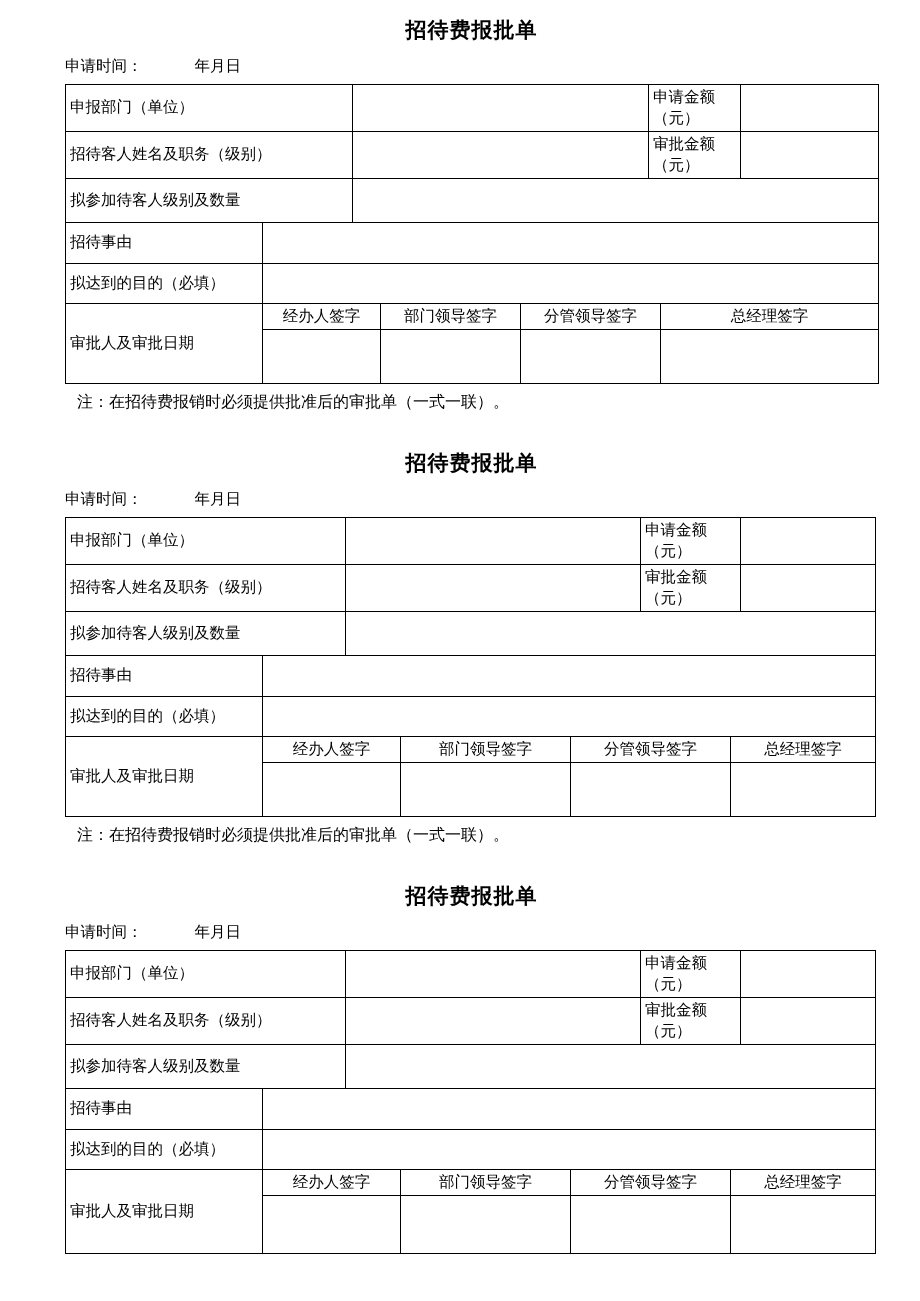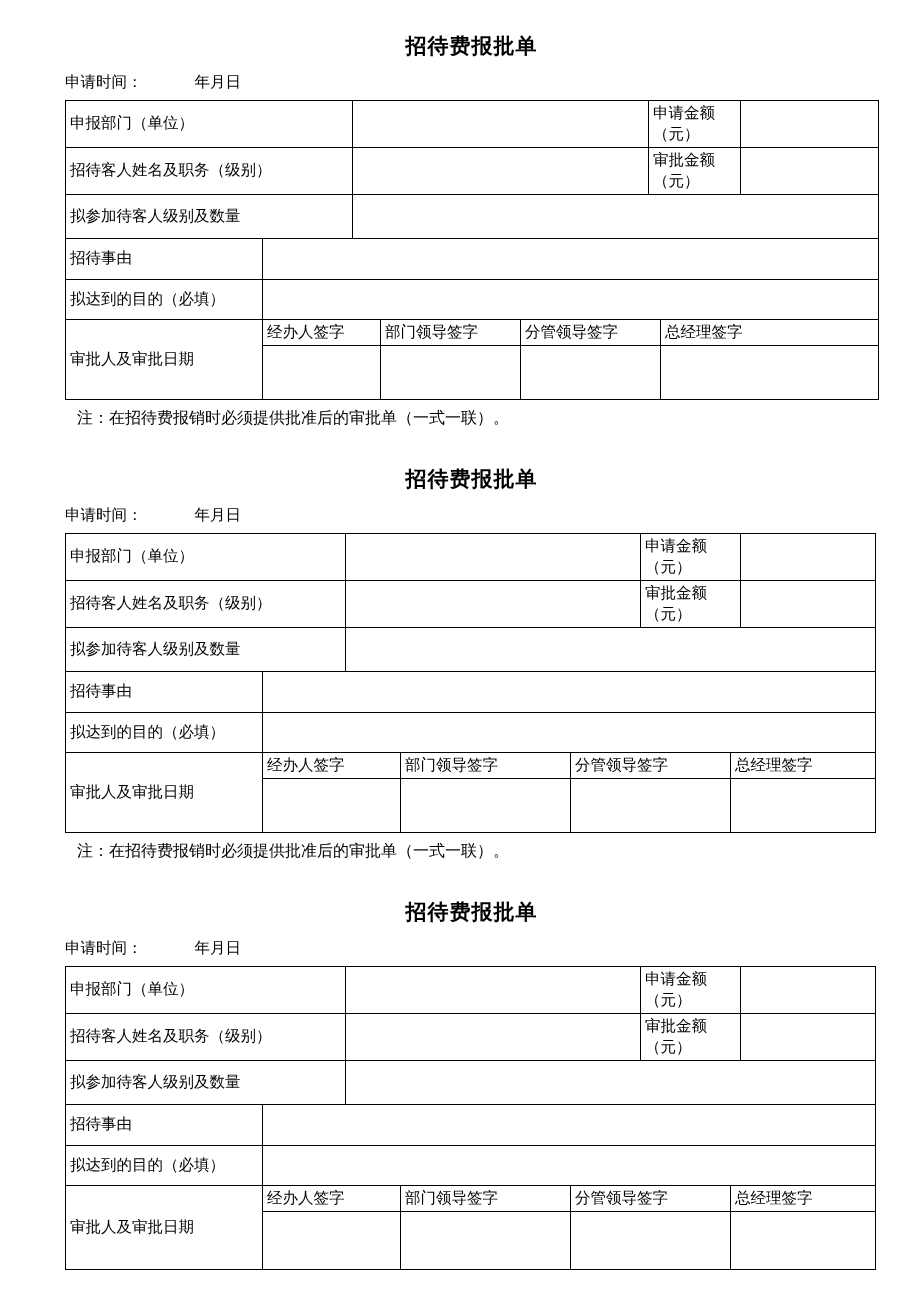--- a/index.html
+++ b/index.html
@@ -1,29 +1,29 @@
 <!DOCTYPE html>
 <html><head>
 <meta charset="utf-8">
 <style>
   html,body{margin:0;padding:0;background:#ffffff;}
   body{width:920px;font-family:"Liberation Serif","DejaVu Serif",serif;color:#000;}
-  .page{width:812px;min-height:1301px;box-sizing:border-box;padding:32px 0 18px 0;background:#fff;}
+  .page{width:812px;min-height:1301px;box-sizing:border-box;padding:16px 0 18px 0;background:#fff;}
   .form{width:813px;margin:0 0 0 65px;}
   .form + .form{margin-top:36px;}
   .title{margin:0 0 12px 0;font-size:21px;font-weight:bold;text-align:center;letter-spacing:1px;}
   .apply-time{text-align:left;padding-right:128px;font-size:15.5px;margin-bottom:7px;}
   .at-label{margin-right:52px;}
   table.t{border-collapse:collapse;table-layout:fixed;}
   .v1{width:813px;}
   .v2{width:810px;}
   .t td{border:1px solid #000;box-sizing:border-box;padding:2px 4px;font-size:15.5px;vertical-align:middle;}
   .lbl{text-align:left;padding-left:6px;}
   .amt{text-align:left;white-space:pre-line;line-height:1.35;padding:2px 2px;}
-  .sig{padding:1px 2px;}
+  .sig{text-align:center;padding:1px 2px;}
   .r1 td{height:46px;}
   .r2 td{height:47px;}
   .r3 td{height:44px;}
   .r4 td{height:41px;}
   .r5 td{height:40px;}
   .r6 .sig{height:24px;}
   .r7 td{height:54px;}
   .f3 .r7 td{height:58px;}
   .note{margin:8px 0 0 12px;font-size:16px;}
   .v1 .ca{width:197px}.v1 .cb{width:90px}.v1 .cc{width:28px}.v1 .cd{width:140px}

